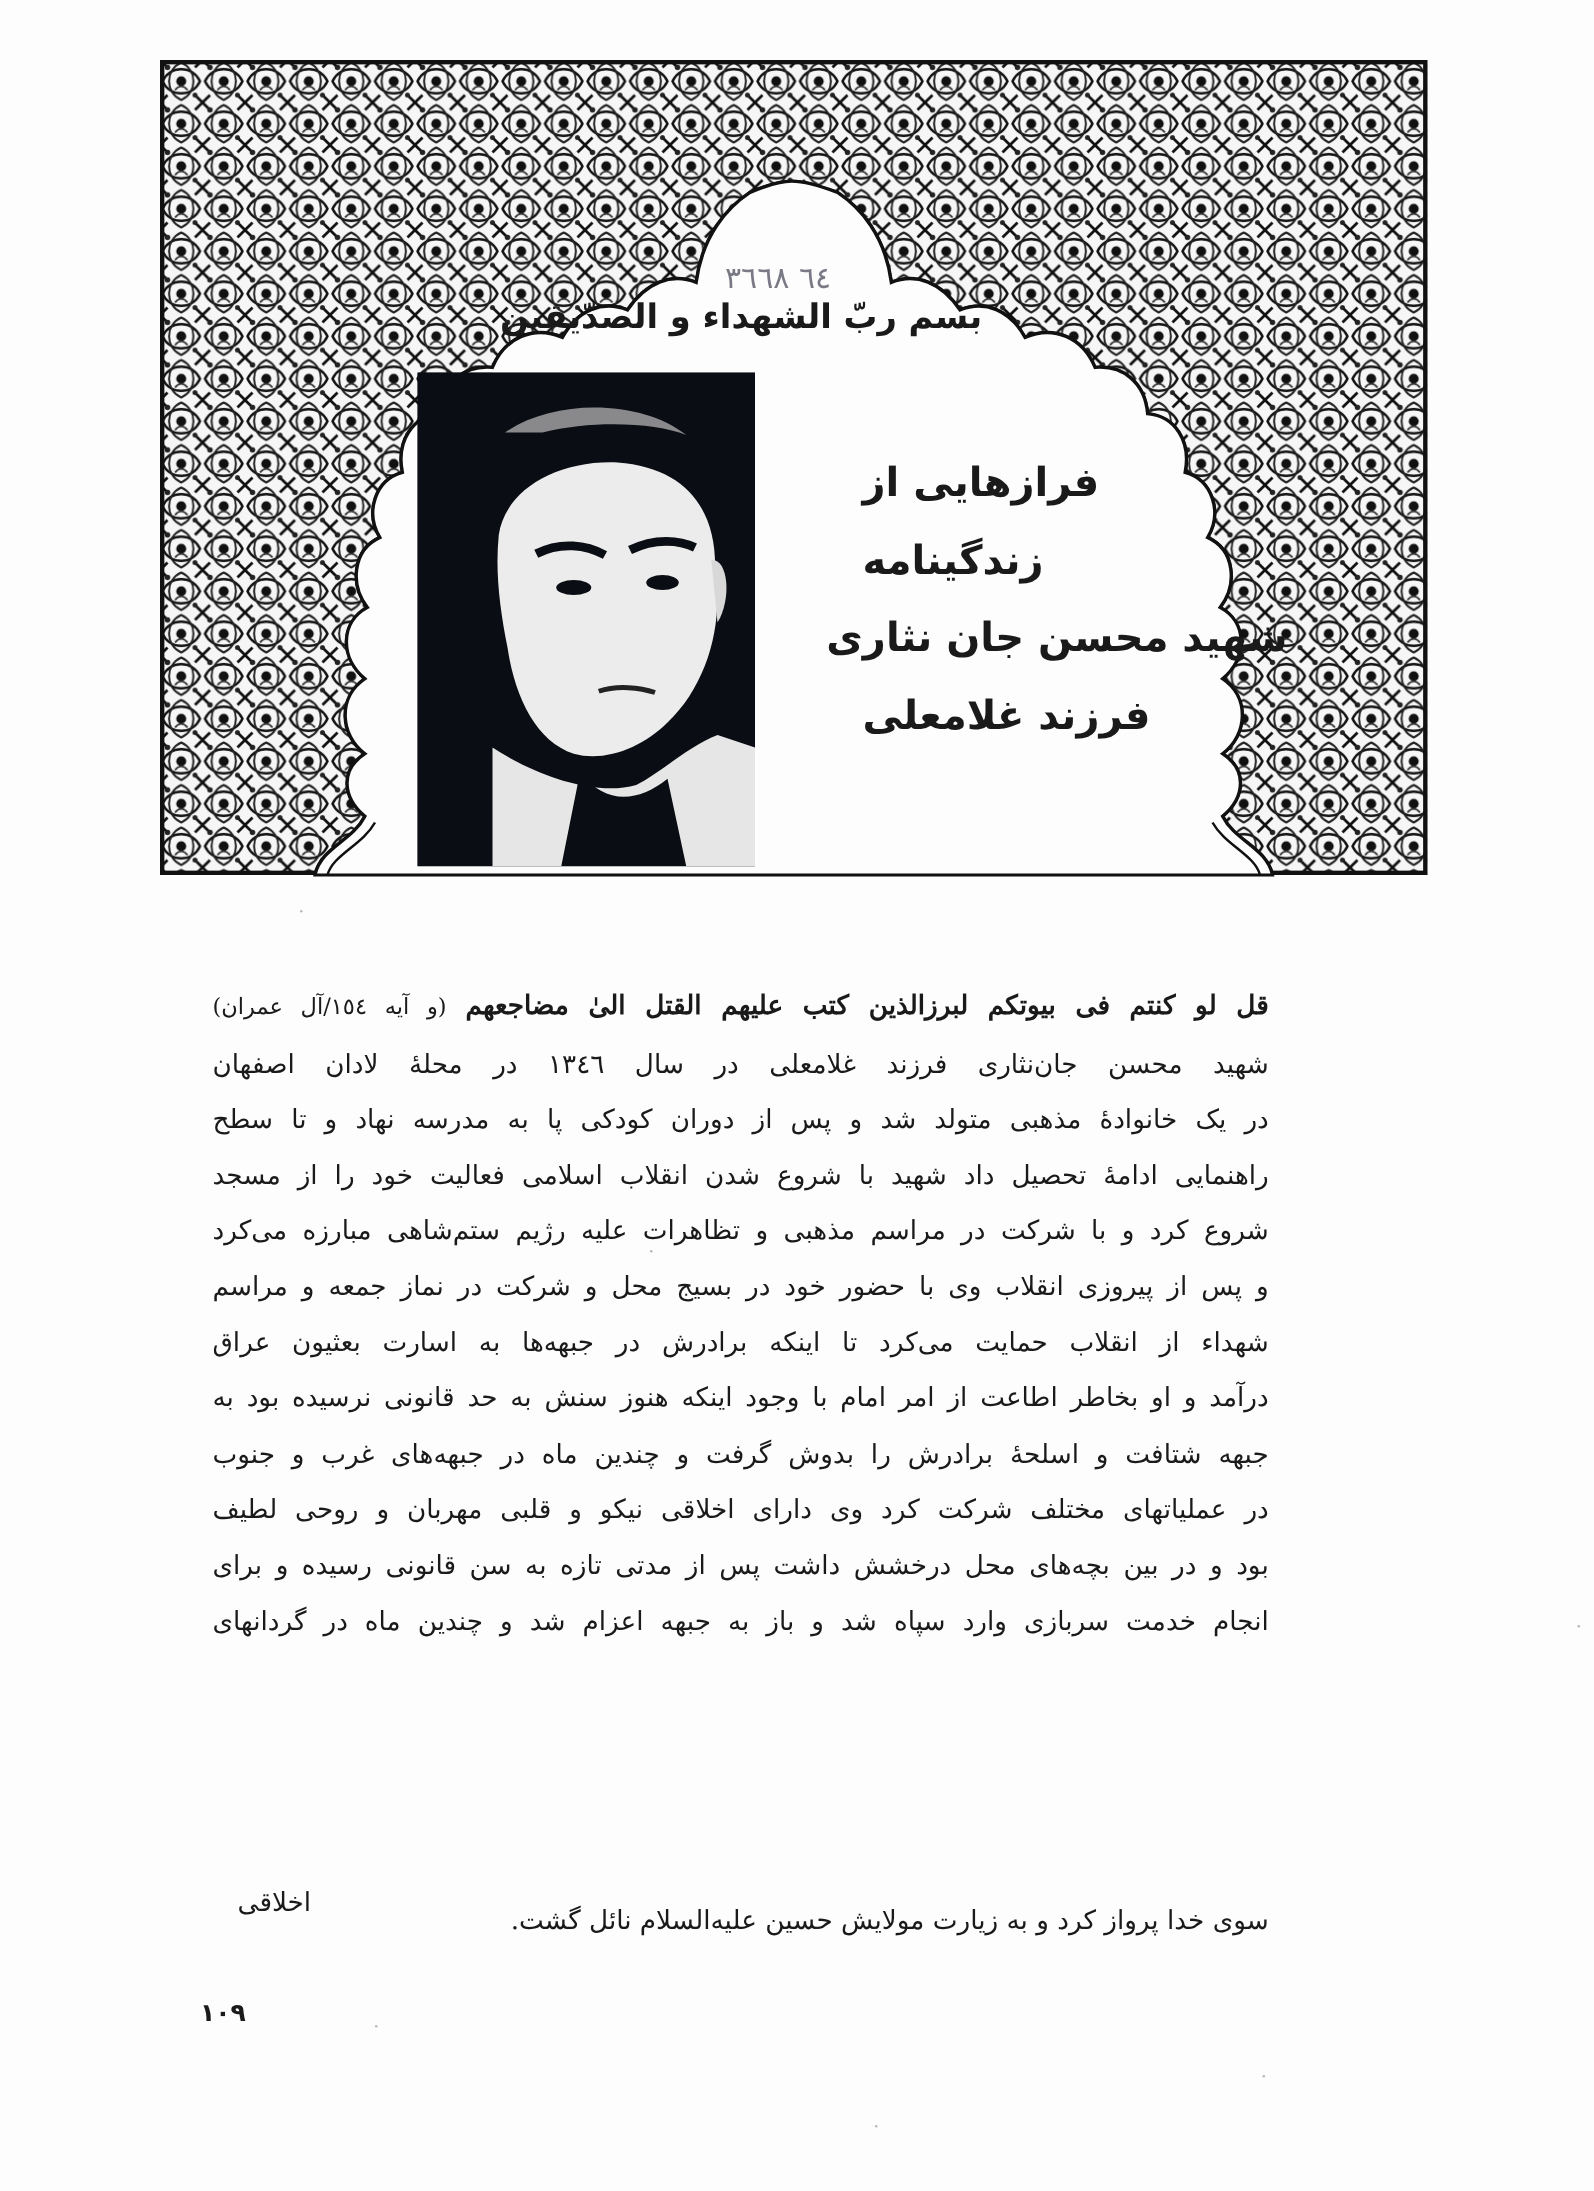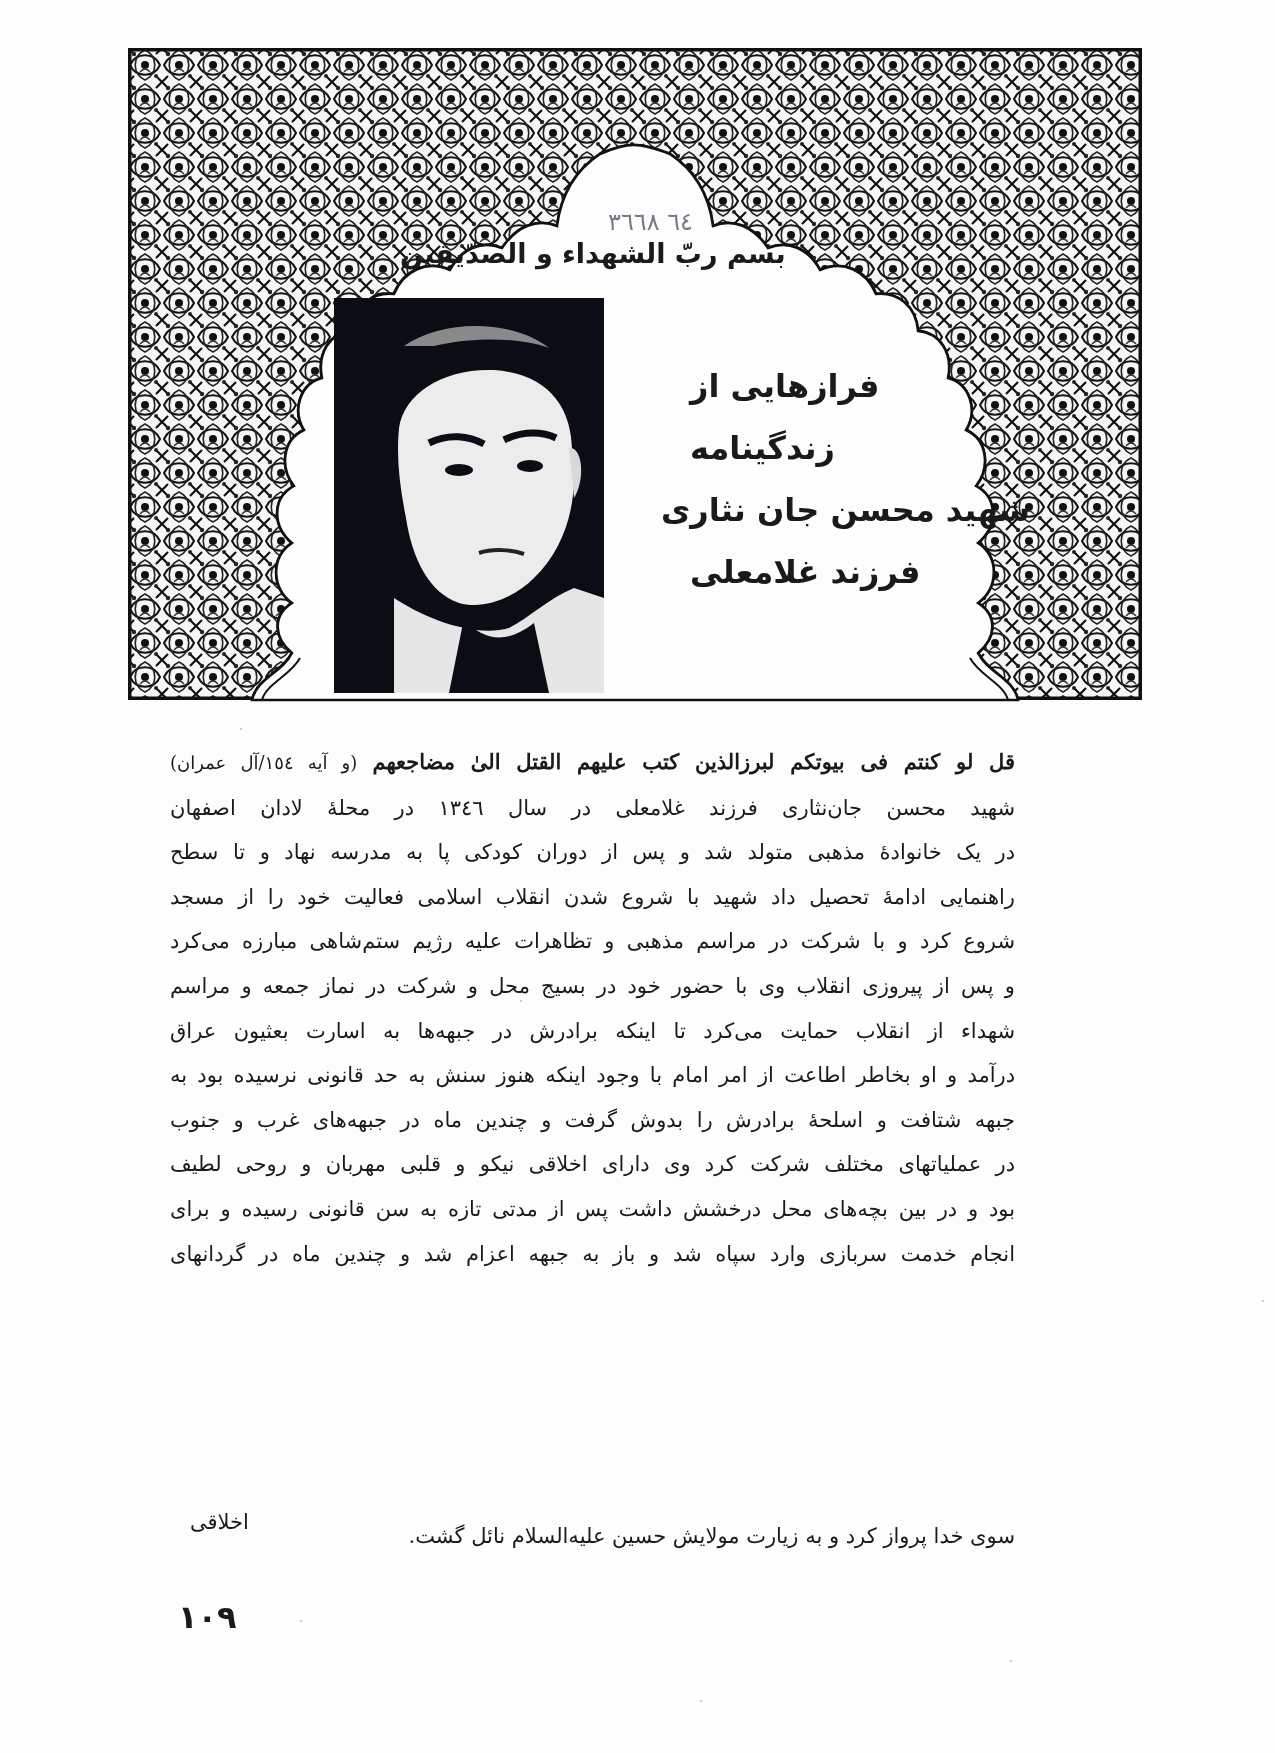--- a/index.html
+++ b/index.html
@@ -13,50 +13,50 @@
     position: absolute; left: 128px; top: 48px; width: 1014px; height: 652px;
   }
   .frame svg { position: absolute; left: 0; top: 0; }
   .header-title {
     position: absolute; left: 400px; top: 238px; width: 440px; text-align: left;
     direction: rtl; font-size: 27px; font-weight: bold;
     font-family: "DejaVu Sans", sans-serif;
   }
   .archive-number {
     position: absolute; left: 580px; top: 208px; font-size: 24px;
-    color: #7a7a86; font-family: "DejaVu Sans", sans-serif; letter-spacing: 3px; margin-left: 28px;
+    color: #7a7a86; font-family: "DejaVu Sans", sans-serif; letter-spacing: 3px;
   }
   .photo {
     position: absolute; left: 334px; top: 298px; width: 270px; height: 395px;
     background: #0b0d14; overflow: hidden;
   }
   .title-block {
     position: absolute; left: 690px; top: 355px; width: 340px;
     direction: rtl; text-align: left;
     font-family: "DejaVu Sans", sans-serif; font-weight: bold; font-size: 32px;
     line-height: 62px;
   }
   .title-block div { white-space: nowrap; }
   .body-text {
-    position: absolute; left: 170px; top: 740px; width: 845px;
+    position: absolute; left: 170px; top: 782px; width: 845px;
     direction: rtl; text-align: justify;
     font-family: "DejaVu Serif", serif; font-size: 21px;
     line-height: 44.6px;
   }
   .body-text .line { display: block; text-align-last: justify; white-space: nowrap; overflow: hidden; }
   .verse { font-weight: bold; }
   .verse-ref { font-weight: normal; font-size: 18px; }
   .closing-row {
     position: absolute; left: 170px; top: 1510px; width: 845px; height: 40px;
     direction: rtl; font-size: 21px;
   }
   .closing-row .last-line { position: absolute; right: 0; top: 14px; white-space: nowrap; }
   .closing-row .salutation { position: absolute; left: 20px; top: 0; white-space: nowrap; }
   .page-number {
-    position: absolute; left: 178px; top: 1598px; font-size: 32px; font-weight: bold;
+    position: absolute; left: 160px; top: 1598px; font-size: 20px; font-weight: bold;
     font-family: "DejaVu Sans", sans-serif;
   }
   .speck { position: absolute; width: 2px; height: 2px; background: #b8b8b8; border-radius: 1px; }
 </style>
 </head>
 <body>
 
 <div class="frame">
   <svg width="1014" height="652" viewBox="0 0 1014 652">
     <defs>

